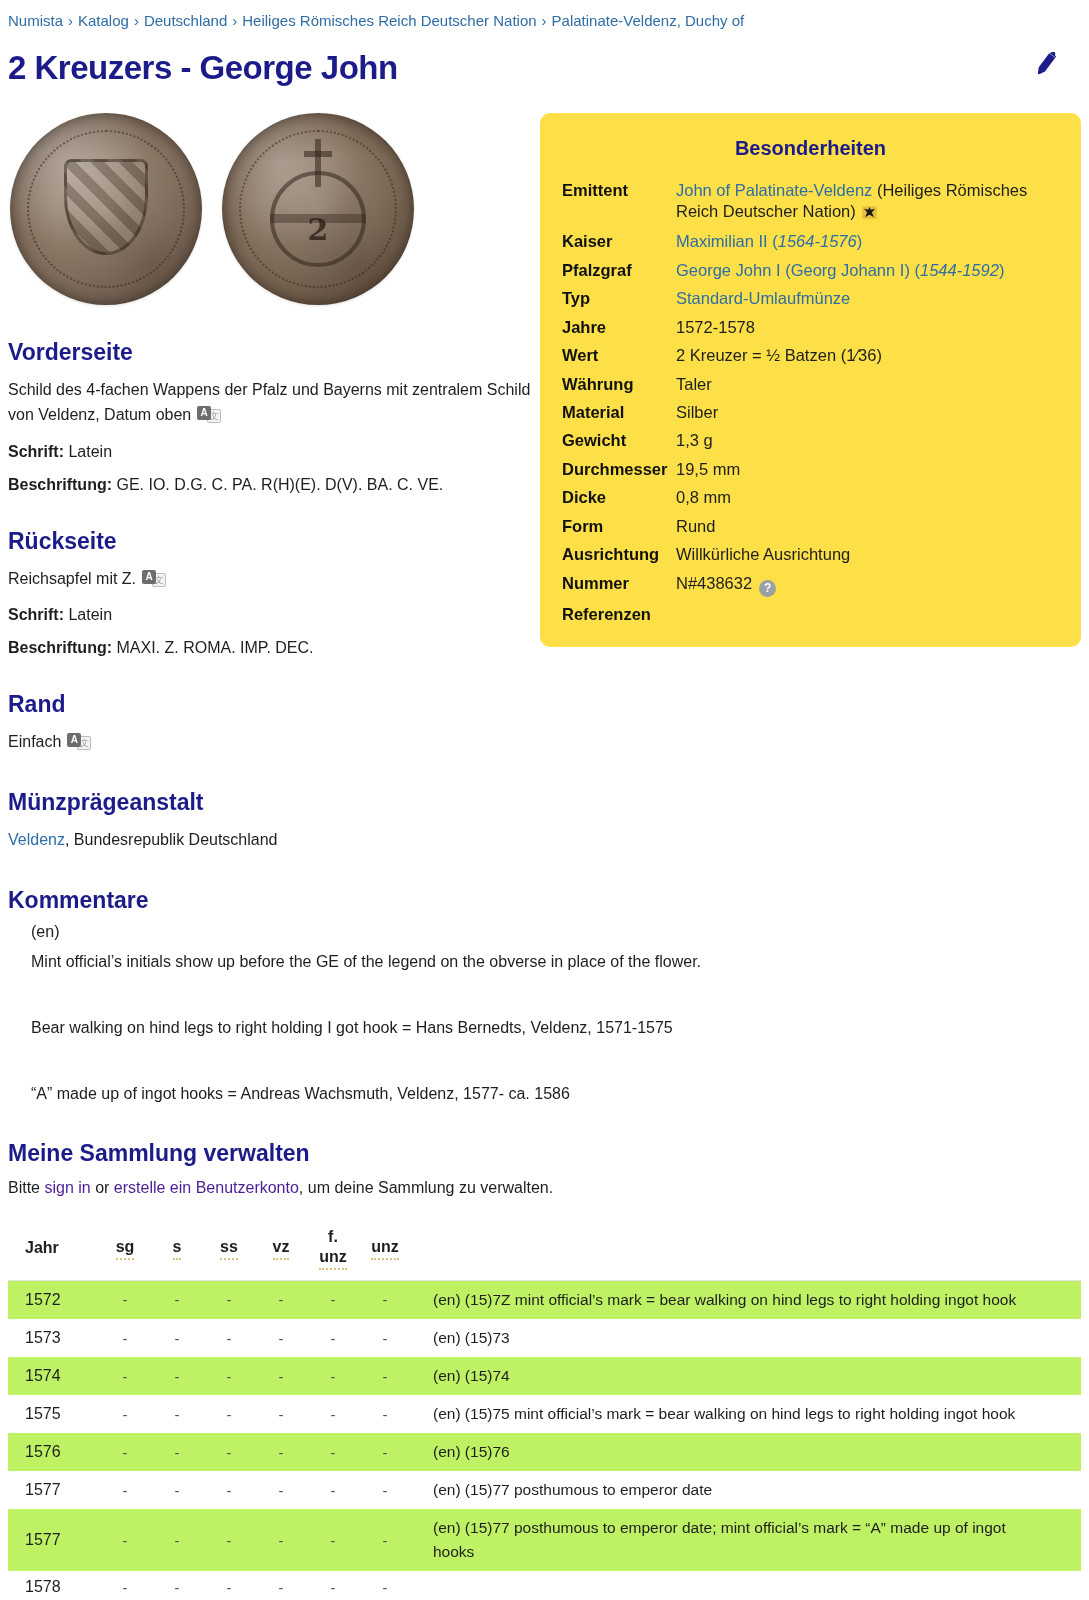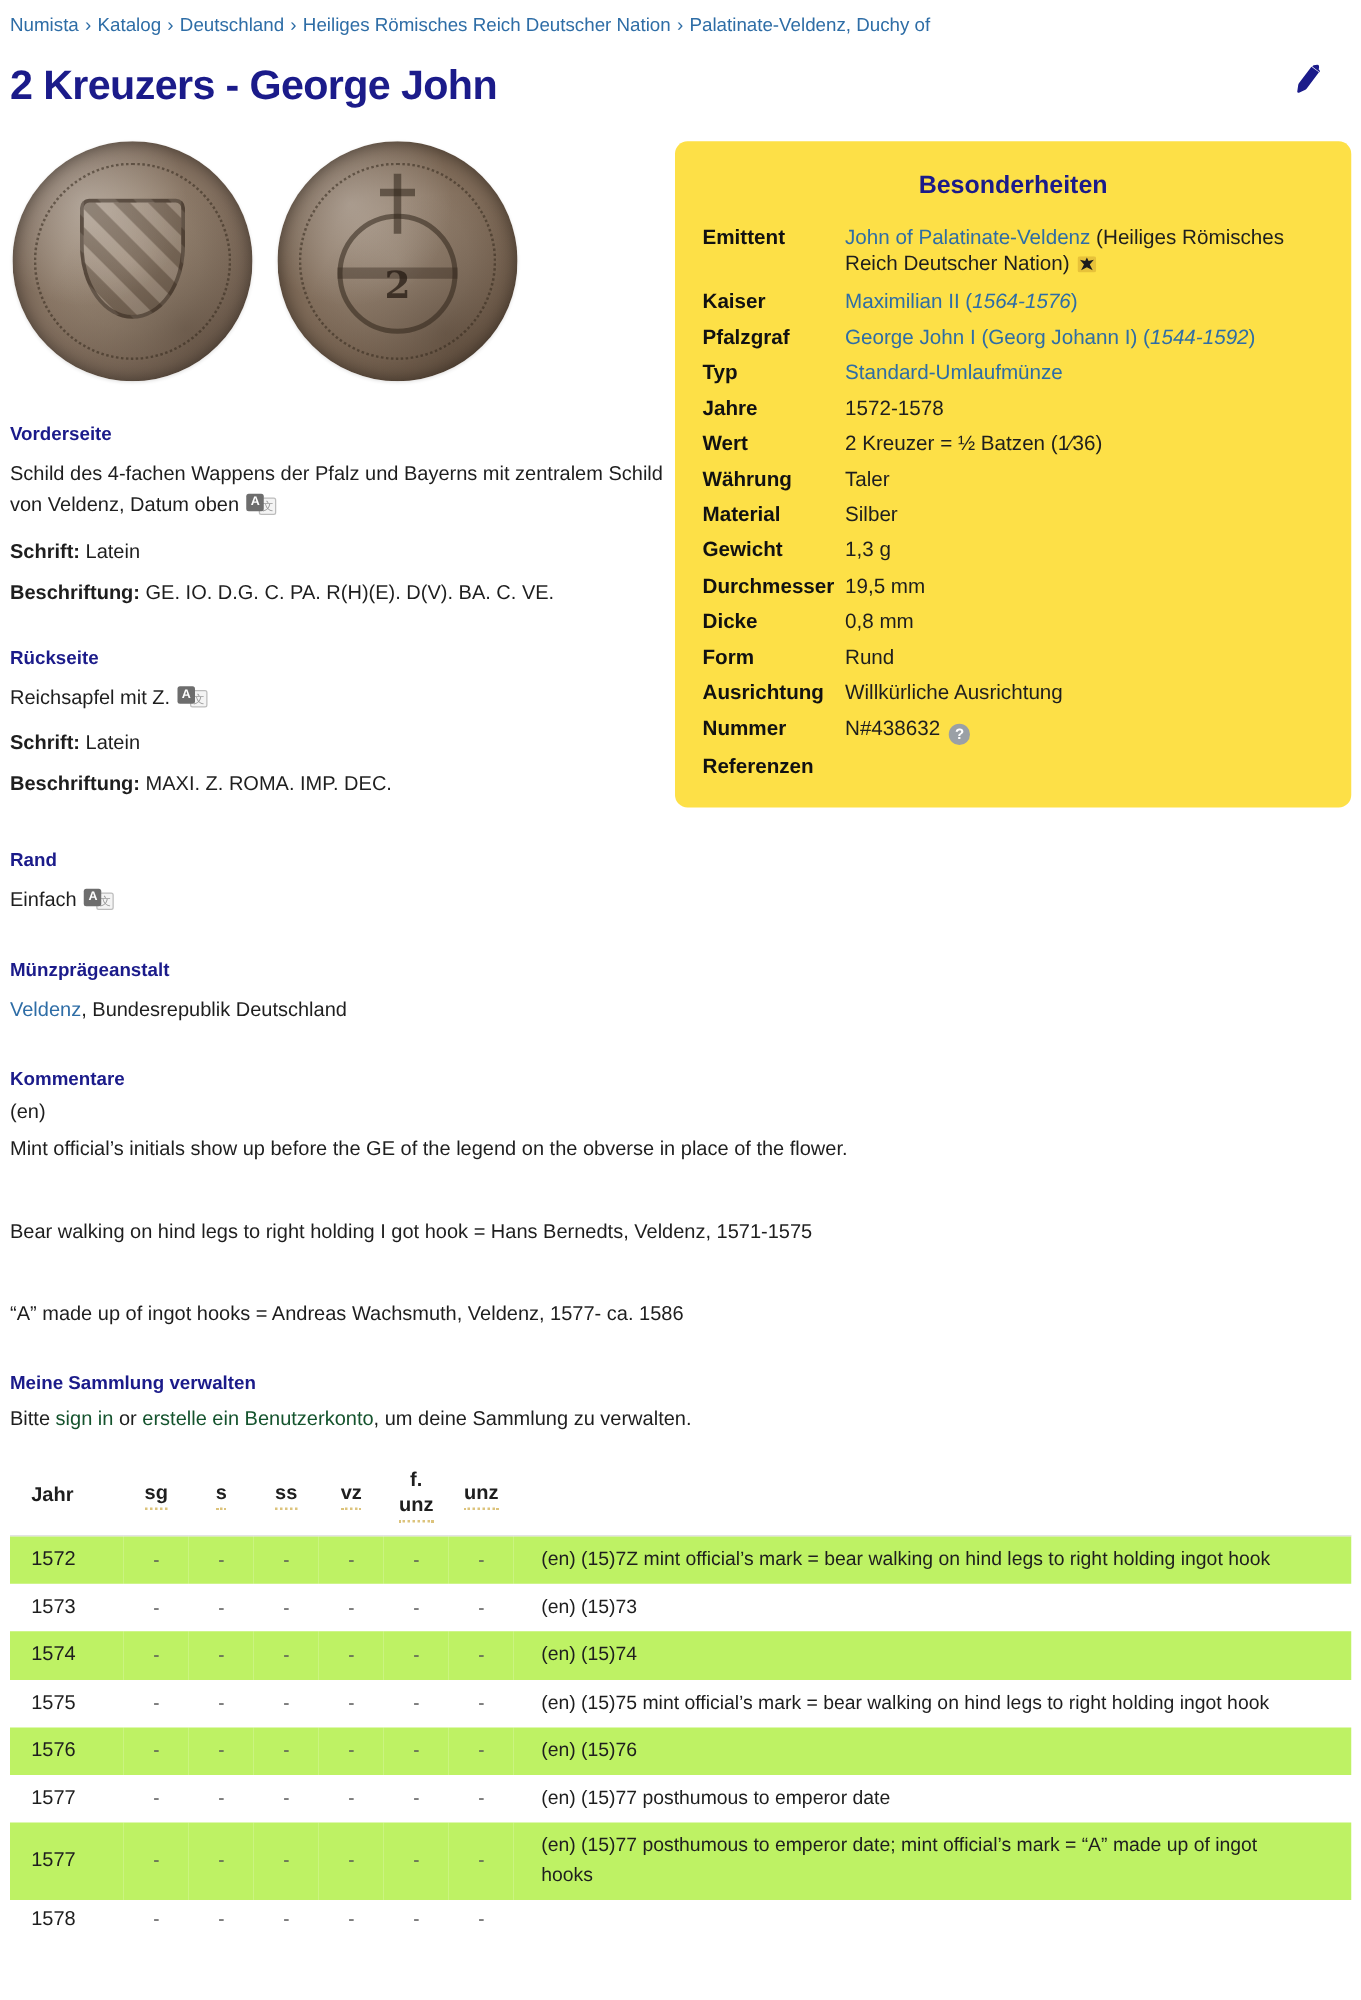--- a/index.html
+++ b/index.html
@@ -55,21 +55,21 @@
   .orb .band { position:absolute; left:-4px; right:-4px; top:50%; height:9px; margin-top:-5px;
     background:rgba(48,36,26,.40); }
   .orb .stem { position:absolute; left:50%; top:-36px; width:6px; height:48px; margin-left:-3px;
     background:rgba(48,36,26,.55); }
   .orb .crossbar { position:absolute; left:50%; top:-24px; width:28px; height:6px; margin-left:-14px;
     background:rgba(48,36,26,.55); }
   .orb .two { position:absolute; left:50%; top:62%; transform:translate(-50%,-50%);
     font-family:"DejaVu Serif", serif; font-weight:bold; font-size:30px; color:rgba(32,22,14,.7); }
 
   
-  section h2 { font-size:15px; font-weight:bold; color:#1b1b8a; }
+  section h2 { font-size:23px; font-weight:bold; color:#1b1b8a; }
   .sec { margin-top:34px; }
   .desc { font-size:16px; line-height:1.55; margin-top:12px; max-width:524px; }
   .kv { font-size:16px; margin-top:15px; }
   .kv b { font-weight:bold; }
   a.lnk { color:#2e6da6; text-decoration:none; cursor:pointer; }
   a.lnk.it { font-style:italic; }
 
   
   .tr-icon { position:relative; display:inline-block; width:26px; height:17px;
     vertical-align:-3px; margin-left:6px; cursor:pointer; }
@@ -87,27 +87,27 @@
   .spec-row { display:flex; padding:3.5px 0; font-size:16.5px; line-height:1.3; }
   .spec-label { width:114px; min-width:114px; font-weight:bold; color:#111; padding-right:6px; }
   .spec-value { flex:1; color:#1e1e1e; }
   .help { display:inline-flex; width:17px; height:17px; border-radius:50%; background:#9aa0a6;
     color:#fff; font-weight:bold; font-size:12px; align-items:center; justify-content:center;
     margin-left:7px; vertical-align:-3px; cursor:pointer; }
   .eagle { display:inline-block; vertical-align:-2px; margin-left:2px; }
   .abbr { border-bottom:1px dashed #a9a9a9; cursor:help; }
 
   
-  .comments p { font-size:16px; line-height:1.5; margin-top:6px; }
+  .comments p { font-size:16px; line-height:1.5; margin-top:6px;margin-left:23px; }
   .comments p.gap { margin-top:42px; }
   .lang-tag { font-size:16px; margin-top:12px; }
 
   
   .collection-intro { font-size:16px; margin-top:12px; }
-  .collection-intro a { color:#14532d; text-decoration:none; cursor:pointer; }
+  .collection-intro a { color:#4c1d95; text-decoration:none; cursor:pointer; }
 
   
   table { border-collapse:collapse; width:1073px; margin-top:22px; table-layout:fixed; }
   col.c-year { width:91px; } col.c-grade { width:52px; } col.c-comment { width:auto; }
   thead th { font-size:16px; font-weight:bold; text-align:center; vertical-align:middle;
     padding:8px 0 10px 0; border-bottom:1px solid #e3e3e3; }
   thead th.year-th { text-align:left; padding-left:17px; }
   .th-abbr { display:inline-block; white-space:pre-line; line-height:1.25;
     border-bottom:2px dotted #dcc37c; padding-bottom:1px; }
   tbody td { font-size:16px; vertical-align:middle; padding:7px 0; }

